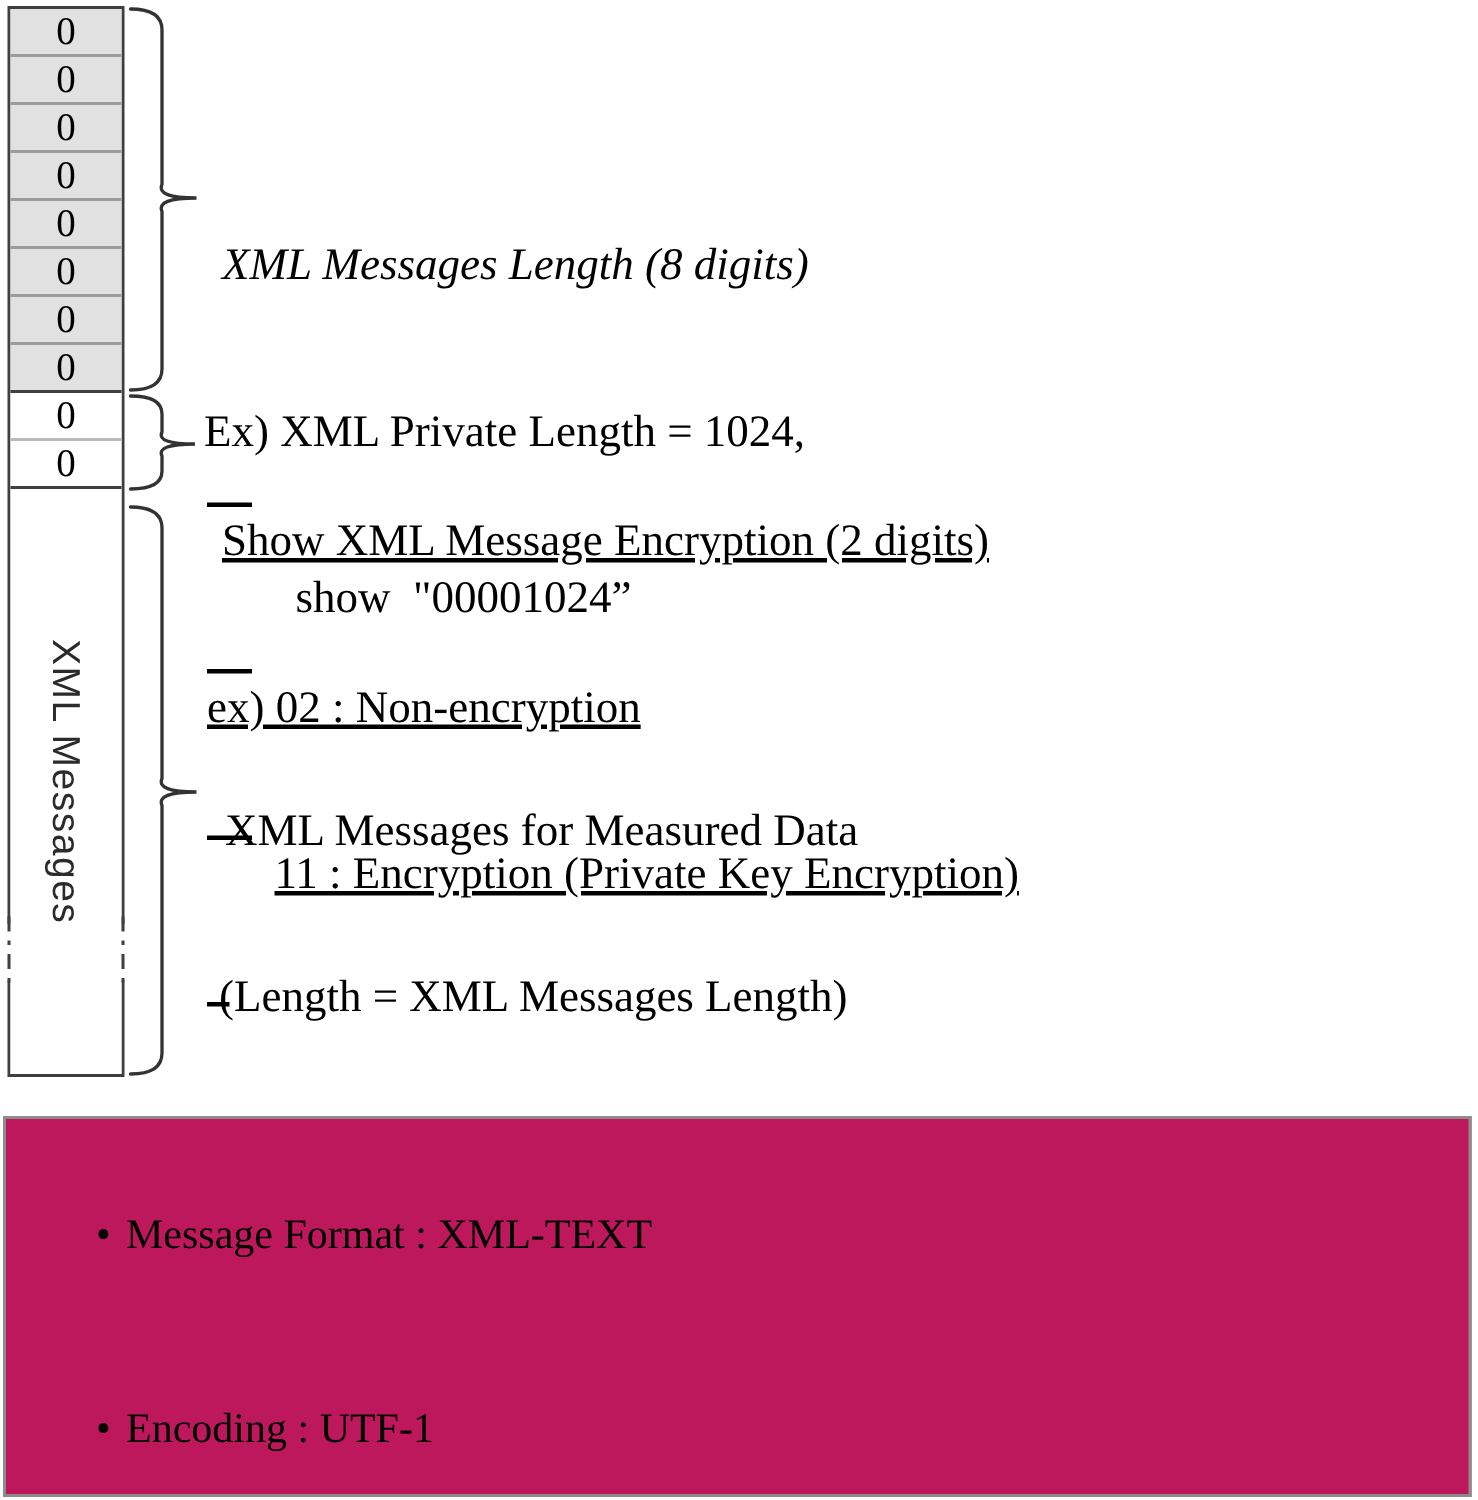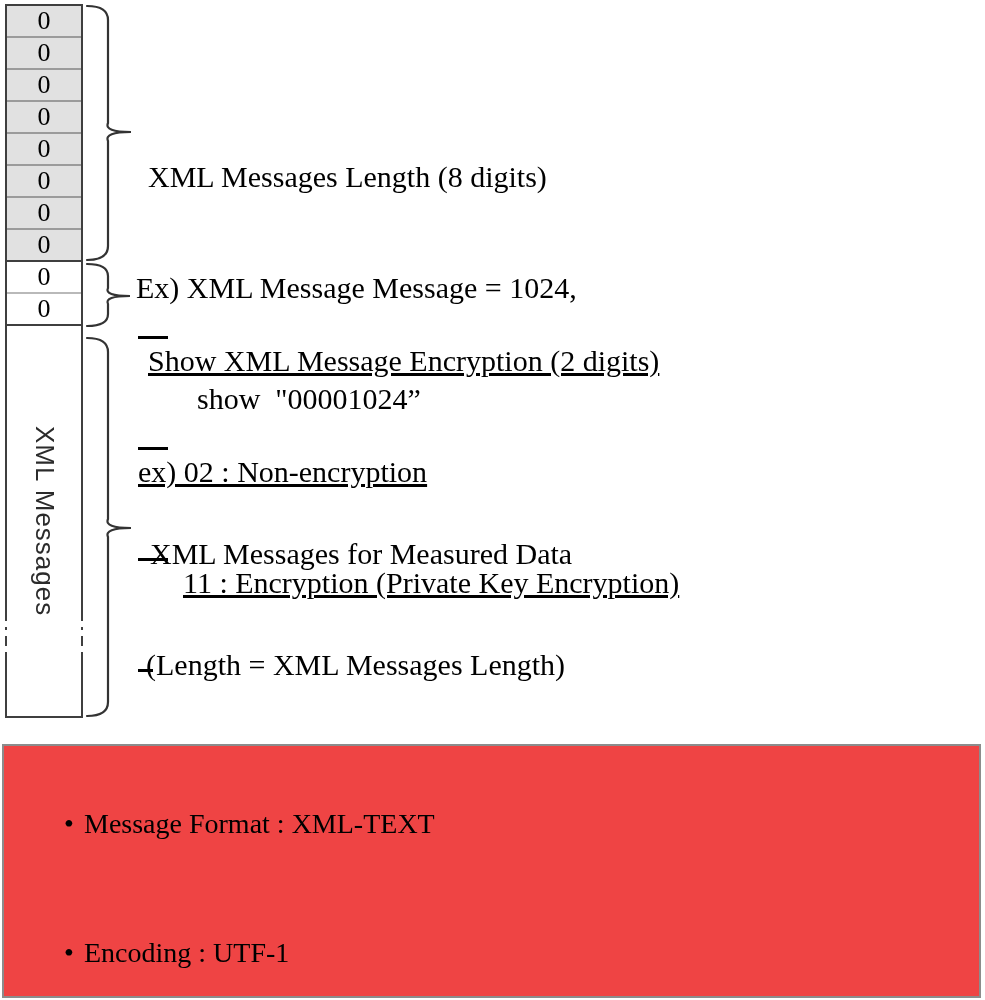--- a/index.html
+++ b/index.html
@@ -19,32 +19,32 @@
   .cell-body{flex:1 1 auto;display:flex;align-items:center;justify-content:center;background:#fff;}
   .vlabel{writing-mode:vertical-rl;font-family:"Liberation Sans",sans-serif;
           font-size:26px;letter-spacing:1px;color:#2b2b2b;}
 
   
   #lineart{position:absolute;left:0;top:0;pointer-events:none;}
 
   
   .ann{position:absolute;font-size:30px;line-height:37px;white-space:pre;}
   #ann-length{left:136px;top:84px;}
-  #ann-length .l1{padding-left:12px;}
+  #ann-length .l1{padding-left:12px;font-style:italic;}
   #ann-length .l3{padding-left:61px;}
   #ann-enc{left:138px;top:268px;text-decoration:underline;}
   #ann-enc .l1{padding-left:10px;}
   #ann-enc .l3{padding-left:45px;}
   #ann-body{left:146px;top:461px;}
   #ann-body .l1{padding-left:4px;}
   #ann-body .l3{padding-left:2px;}
 
   
   #notes{position:absolute;left:2px;top:744px;width:979px;height:254px;
-         border:2px solid #8c8c8c;box-sizing:border-box;background:#ef4444;
+         border:2px solid #8c8c8c;box-sizing:border-box;background:#be185d;
          padding:13px 8px 0 18px;}
   .note-line{font-size:28px;line-height:43px;white-space:pre;}
   .blt{display:inline-block;width:20px;}
 </style>
 </head>
 <body>
 
 <div id="page">
 
   <div id="packet">
@@ -70,21 +70,21 @@
     <line x1="6" y1="611" x2="6" y2="659" stroke="#3f3f3f" stroke-width="2" stroke-dasharray="10 6 3 6"></line>
     <line x1="82" y1="611" x2="82" y2="659" stroke="#3f3f3f" stroke-width="2" stroke-dasharray="10 6 3 6"></line>
 
     <path d="M 87,6 Q 108,6 108,20 L 108,123 Q 104,132 131,132 Q 104,132 108,141 L 108,246 Q 108,260 87,260" fill="none" stroke="#333" stroke-width="2.2" stroke-linecap="round"></path>
     <path d="M 87,264 Q 108,264 108,276 L 108,288 Q 104,296 130,296 Q 104,296 108,304 L 108,314 Q 108,326 87,326" fill="none" stroke="#333" stroke-width="2.2" stroke-linecap="round"></path>
     <path d="M 87,338 Q 108,338 108,352 L 108,519 Q 104,528 131,528 Q 104,528 108,537 L 108,702 Q 108,716 87,716" fill="none" stroke="#333" stroke-width="2.2" stroke-linecap="round"></path>
   </svg>
 
   <div id="ann-length" class="ann">
     <div class="l1">XML Messages Length (8 digits)</div>
-    <div class="l2">Ex) XML Message Message = 1024,</div>
+    <div class="l2">Ex) XML Private Length = 1024,</div>
     <div class="l3">show  "00001024”</div>
   </div>
 
   <div id="ann-enc" class="ann">
     <div class="l1">Show XML Message Encryption (2 digits)</div>
     <div class="l2">ex) 02 : Non-encryption</div>
     <div class="l3">11 : Encryption (Private Key Encryption)</div>
   </div>
 
   <div id="ann-body" class="ann">

